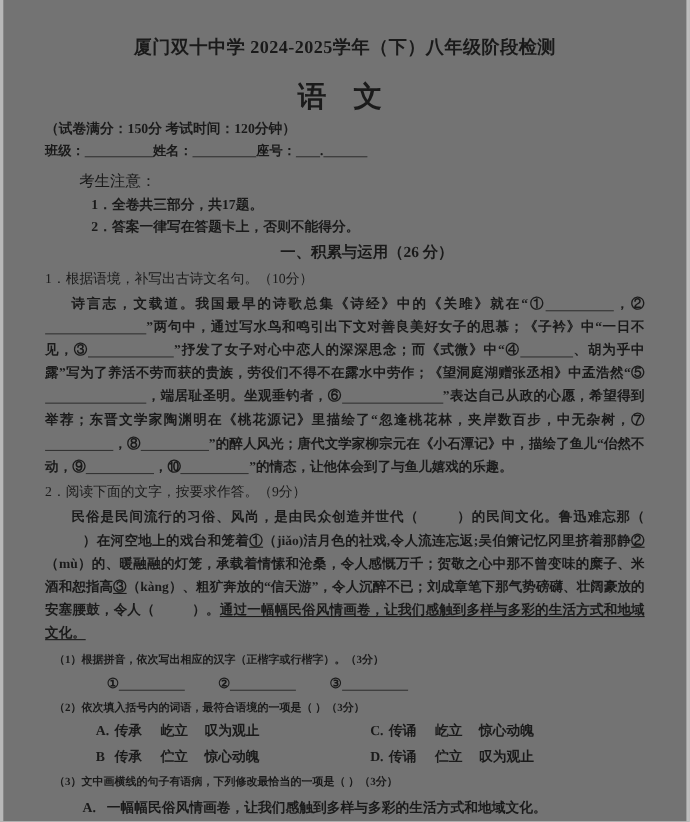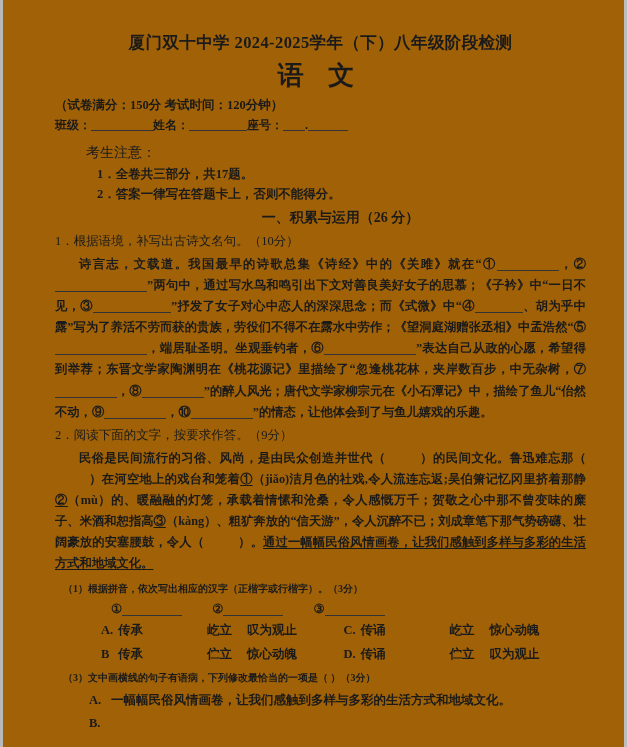--- a/index.html
+++ b/index.html
@@ -9,46 +9,45 @@
   }
   body {
     font-family: "Liberation Serif", "DejaVu Serif", serif;
     color: #1a1a1a;
   }
   #page {
     position: relative;
     width: 627px;
     height: 747px;
     margin: 0 auto;
-    background: #a16207;
+    background: #737373;
     box-sizing: border-box;
     border-left: 3px solid #b8b8b8;
     border-right: 3px solid #bdbdbd;
     overflow: hidden;
-    padding-left: 14px;
   }
   #inner {
     padding: 22px 38px 0 38px;
   }
 
   
   .doc-title {
     text-align: center;
     font-size: 16.5px;
     font-weight: bold;
     letter-spacing: 0.4px;
     margin: 10px 0 2px 0;
     white-space: nowrap;
   }
   .subject-title {
     text-align: center;
     font-size: 26px;
     font-weight: bold;
     letter-spacing: 9px;
-    margin: 4px 0 4px 0;
+    margin: 16px 0 4px 0;
   }
   .score-line {
     text-align: left;
     font-size: 12.5px;
     font-weight: bold;
     margin: 2px 0 3px 0;
   }
   .id-line {
     text-align: left;
     font-size: 12px;
@@ -134,21 +133,21 @@
   .opt-grid {
     display: grid;
     grid-template-columns: 1fr 1fr;
     row-gap: 7px;
     margin: 5px 0 4px 46px;
     font-size: 12.5px;
     font-weight: bold;
   }
   .opt-grid .opt .lbl { display: inline-block; min-width: 17px; }
   .opt-grid .opt .w1 { display: inline-block; min-width: 42px; }
-  .opt-grid .opt .w2 { display: inline-block; min-width: 40px; margin-left: 47px; }
+  .opt-grid .opt .w2 { display: inline-block; min-width: 40px; }
 
   .opt-list {
     margin: 6px 0 0 34px;
     font-size: 12.5px;
     font-weight: bold;
   }
   .opt-list .opt-row {
     margin: 4px 0;
     line-height: 1.45;
   }
@@ -187,20 +186,21 @@
 
   <div class="para indent">
     <span>民俗是民间流行的习俗、风尚，是由民众创造并世代（</span><span class="blank bl-xs" style="border-bottom:none;"></span><span>）的民间文化。鲁迅难忘那（</span><span class="blank bl-xs" style="border-bottom:none;"></span><span>）在河空地上的戏台和笼着</span><span class="uline">①</span><span>（jiǎo)洁月色的社戏,令人流连忘返;吴伯箫记忆冈里挤着那静</span><span class="uline">②</span><span>（mù）的、暖融融的灯笼，承载着情愫和沧桑，令人感慨万千；贺敬之心中那不曾变味的糜子、米酒和恕指高</span><span class="uline">③</span><span>（kàng）、粗犷奔放的“信天游”，令人沉醉不已；刘成章笔下那气势磅礴、壮阔豪放的安塞腰鼓，令人（</span><span class="blank bl-xs" style="border-bottom:none;"></span><span>）。</span><span class="uline">通过一幅幅民俗风情画卷，让我们感触到多样与多彩的生活方式和地域文化。</span>
   </div>
 
   <div class="sub-q">（1）根据拼音，依次写出相应的汉字（正楷字或行楷字）。（3分）</div>
   <div class="ans-blanks">
     <span class="slot"><span>①</span><span class="blank"></span></span><span class="slot"><span>②</span><span class="blank"></span></span><span class="slot"><span>③</span><span class="blank"></span></span>
   </div>
 
+  <div class="sub-q">（2）依次填入括号内的词语，最符合语境的一项是（    ）（3分）</div>
   <div class="opt-grid">
     <div class="opt"><span class="lbl">A.</span><span class="w1">传承</span><span class="w2">屹立</span><span>叹为观止</span></div>
     <div class="opt"><span class="lbl">C.</span><span class="w1">传诵</span><span class="w2">屹立</span><span>惊心动魄</span></div>
     <div class="opt"><span class="lbl">B</span><span class="w1">传承</span><span class="w2">伫立</span><span>惊心动魄</span></div>
     <div class="opt"><span class="lbl">D.</span><span class="w1">传诵</span><span class="w2">伫立</span><span>叹为观止</span></div>
   </div>
 
   <div class="sub-q">（3）文中画横线的句子有语病，下列修改最恰当的一项是（    ）（3分）</div>
   <div class="opt-list">
     <div class="opt-row"><span class="lbl">A.</span><span>一幅幅民俗风情画卷，让我们感触到多样与多彩的生活方式和地域文化。</span></div>

